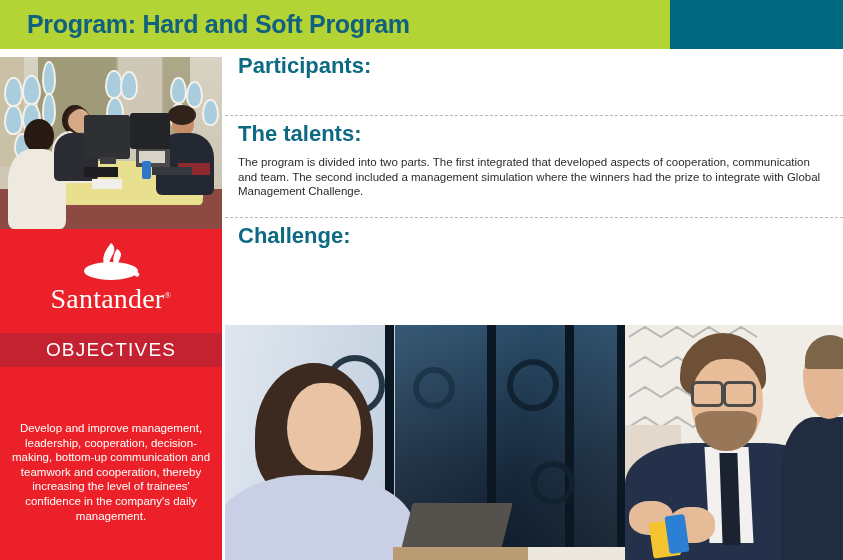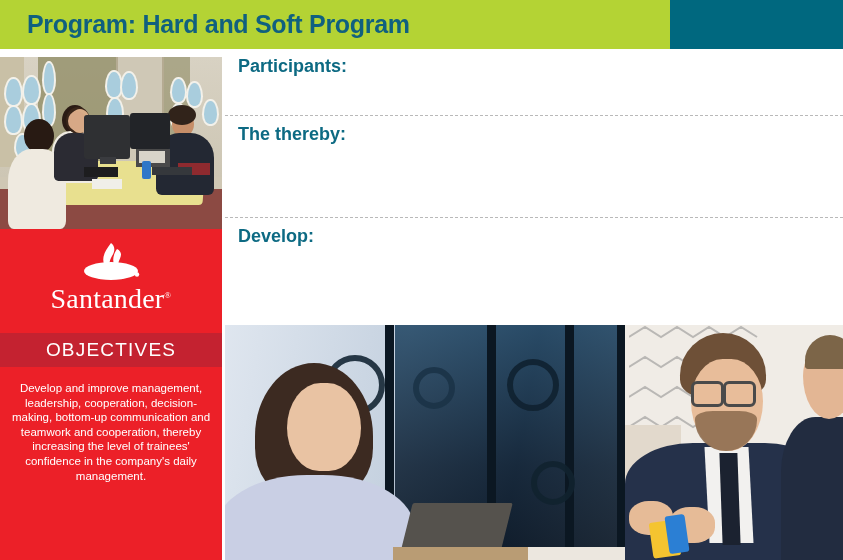--- a/index.html
+++ b/index.html
@@ -87,34 +87,35 @@
   }
   .objectives-body{
     position:absolute; left:0; top:310px; width:222px; height:201px;
     background:#ec2028;
     box-sizing:border-box;
     padding:14px 10px 0 10px;
   }
   .objectives-text{
     color:#ffffff; font-size:11.5px; line-height:14.6px;
     text-align:center;
+    margin-top:40px;
   }
 
   
   .right-col{
     position:absolute; left:225px; top:49px; width:618px; height:511px;
     background:#ffffff;
   }
   .section{ position:absolute; left:0; width:618px; }
   .sec-participants{ top:5px; }
   .sec-session{ top:73px; }
   .sec-feedback{ top:175px; }
 
   .sec-heading{
-    font-size:18px; font-weight:bold; color:#0d6a83;
+    font-size:22px; font-weight:bold; color:#0d6a83;
     padding-left:13px;
     line-height:24px;
   }
   .sec-body{
     font-size:11.5px; color:#2b2b2b; line-height:14.5px;
     padding:9px 13px 0 13px;
     text-align:left;
   }
   .divider{
     position:absolute; left:0; width:618px; height:0;
@@ -239,27 +240,28 @@
 
   <div class="right-col">
 
     <div class="section sec-participants">
       <div class="sec-heading">Participants:</div>
     </div>
 
     <div class="divider div-1"></div>
 
     <div class="section sec-session">
-      <div class="sec-heading">The thereby:</div>
+      <div class="sec-heading">The talents:</div>
+      <div class="sec-body">The program is divided into two parts. The first integrated that developed aspects of cooperation, communication and team. The second included a management simulation where the winners had the prize to integrate with Global Management Challenge.</div>
     </div>
 
     <div class="divider div-2"></div>
 
     <div class="section sec-feedback">
-      <div class="sec-heading">Develop:</div>
+      <div class="sec-heading">Challenge:</div>
     </div>
   </div>
 
   <div class="photo-meeting">
     <div class="pm-glass"></div>
     <div class="pm-mullion" style="left:160px;"></div>
     <div class="pm-mullion" style="left:262px;"></div>
     <div class="pm-mullion" style="left:340px;"></div>
     <div class="pm-mullion" style="left:392px;"></div>
     <div class="pm-ring" style="left:100px;top:30px;width:48px;height:48px;"></div>

